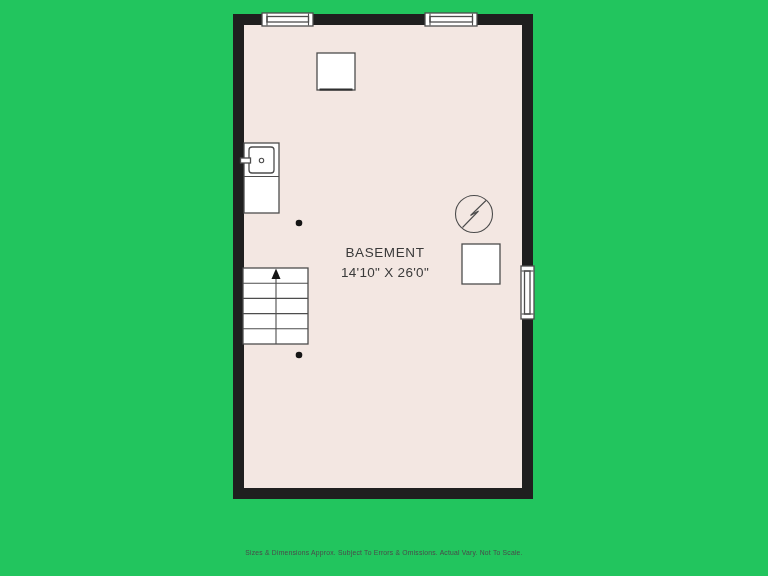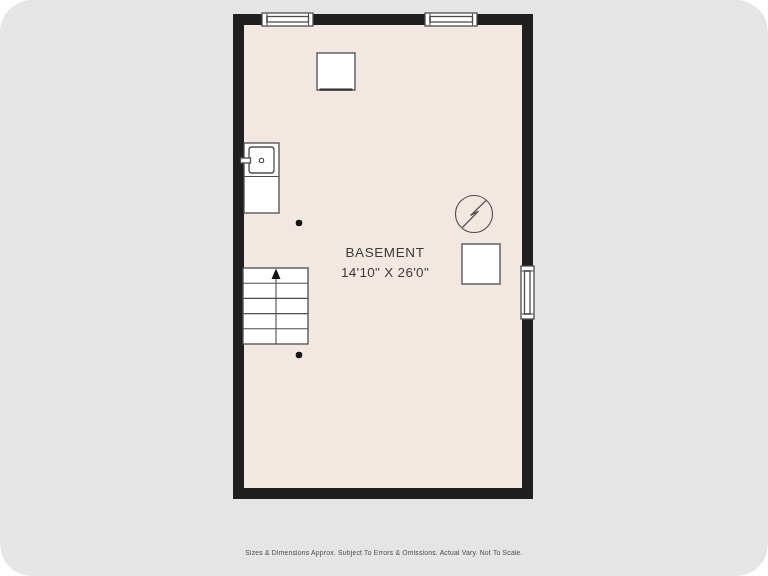--- a/index.html
+++ b/index.html
@@ -8,22 +8,21 @@
     width: 768px;
     height: 576px;
     background: #ffffff;
     font-family: "Liberation Sans", sans-serif;
   }
   .canvas {
     position: relative;
     width: 768px;
     height: 576px;
     overflow: hidden;
-    background: #e5e5e5;
-    border-radius: 32px;
+    background: #22c55e;
   }
   svg.plan {
     position: absolute;
     left: 0;
     top: 0;
   }
   
   .fixture {
     fill: #ffffff;
     stroke: #4d4d4d;

